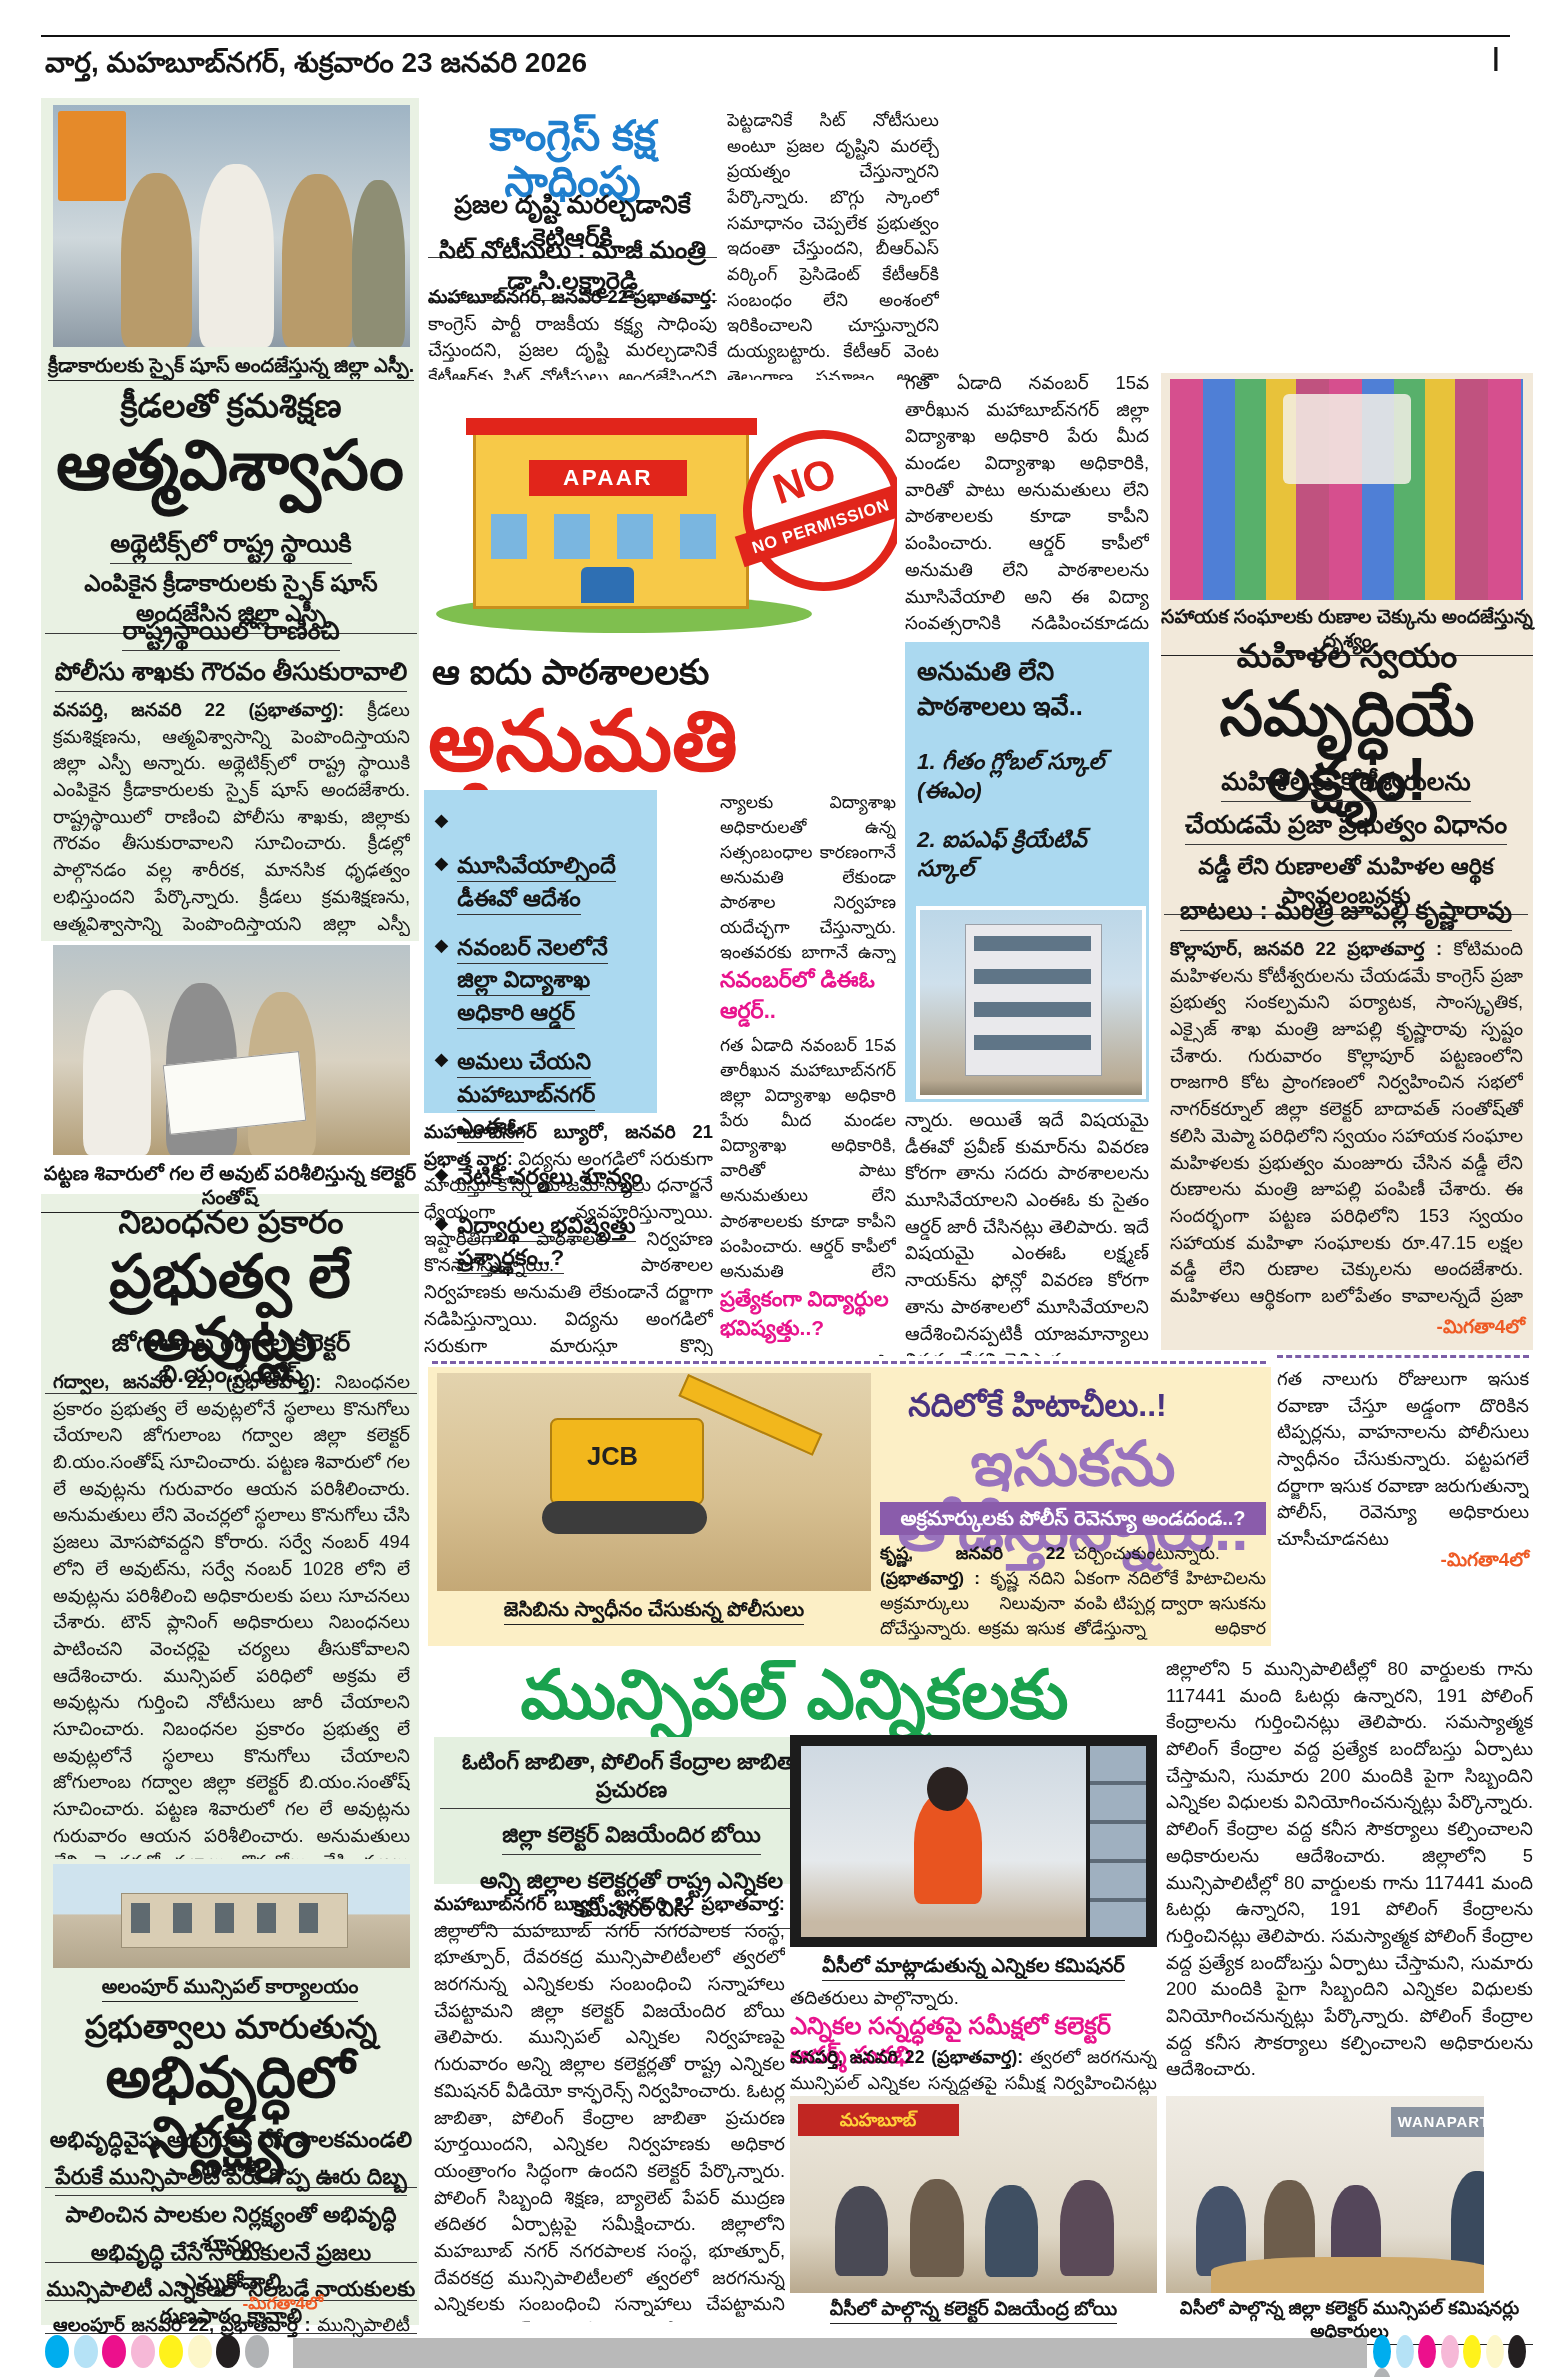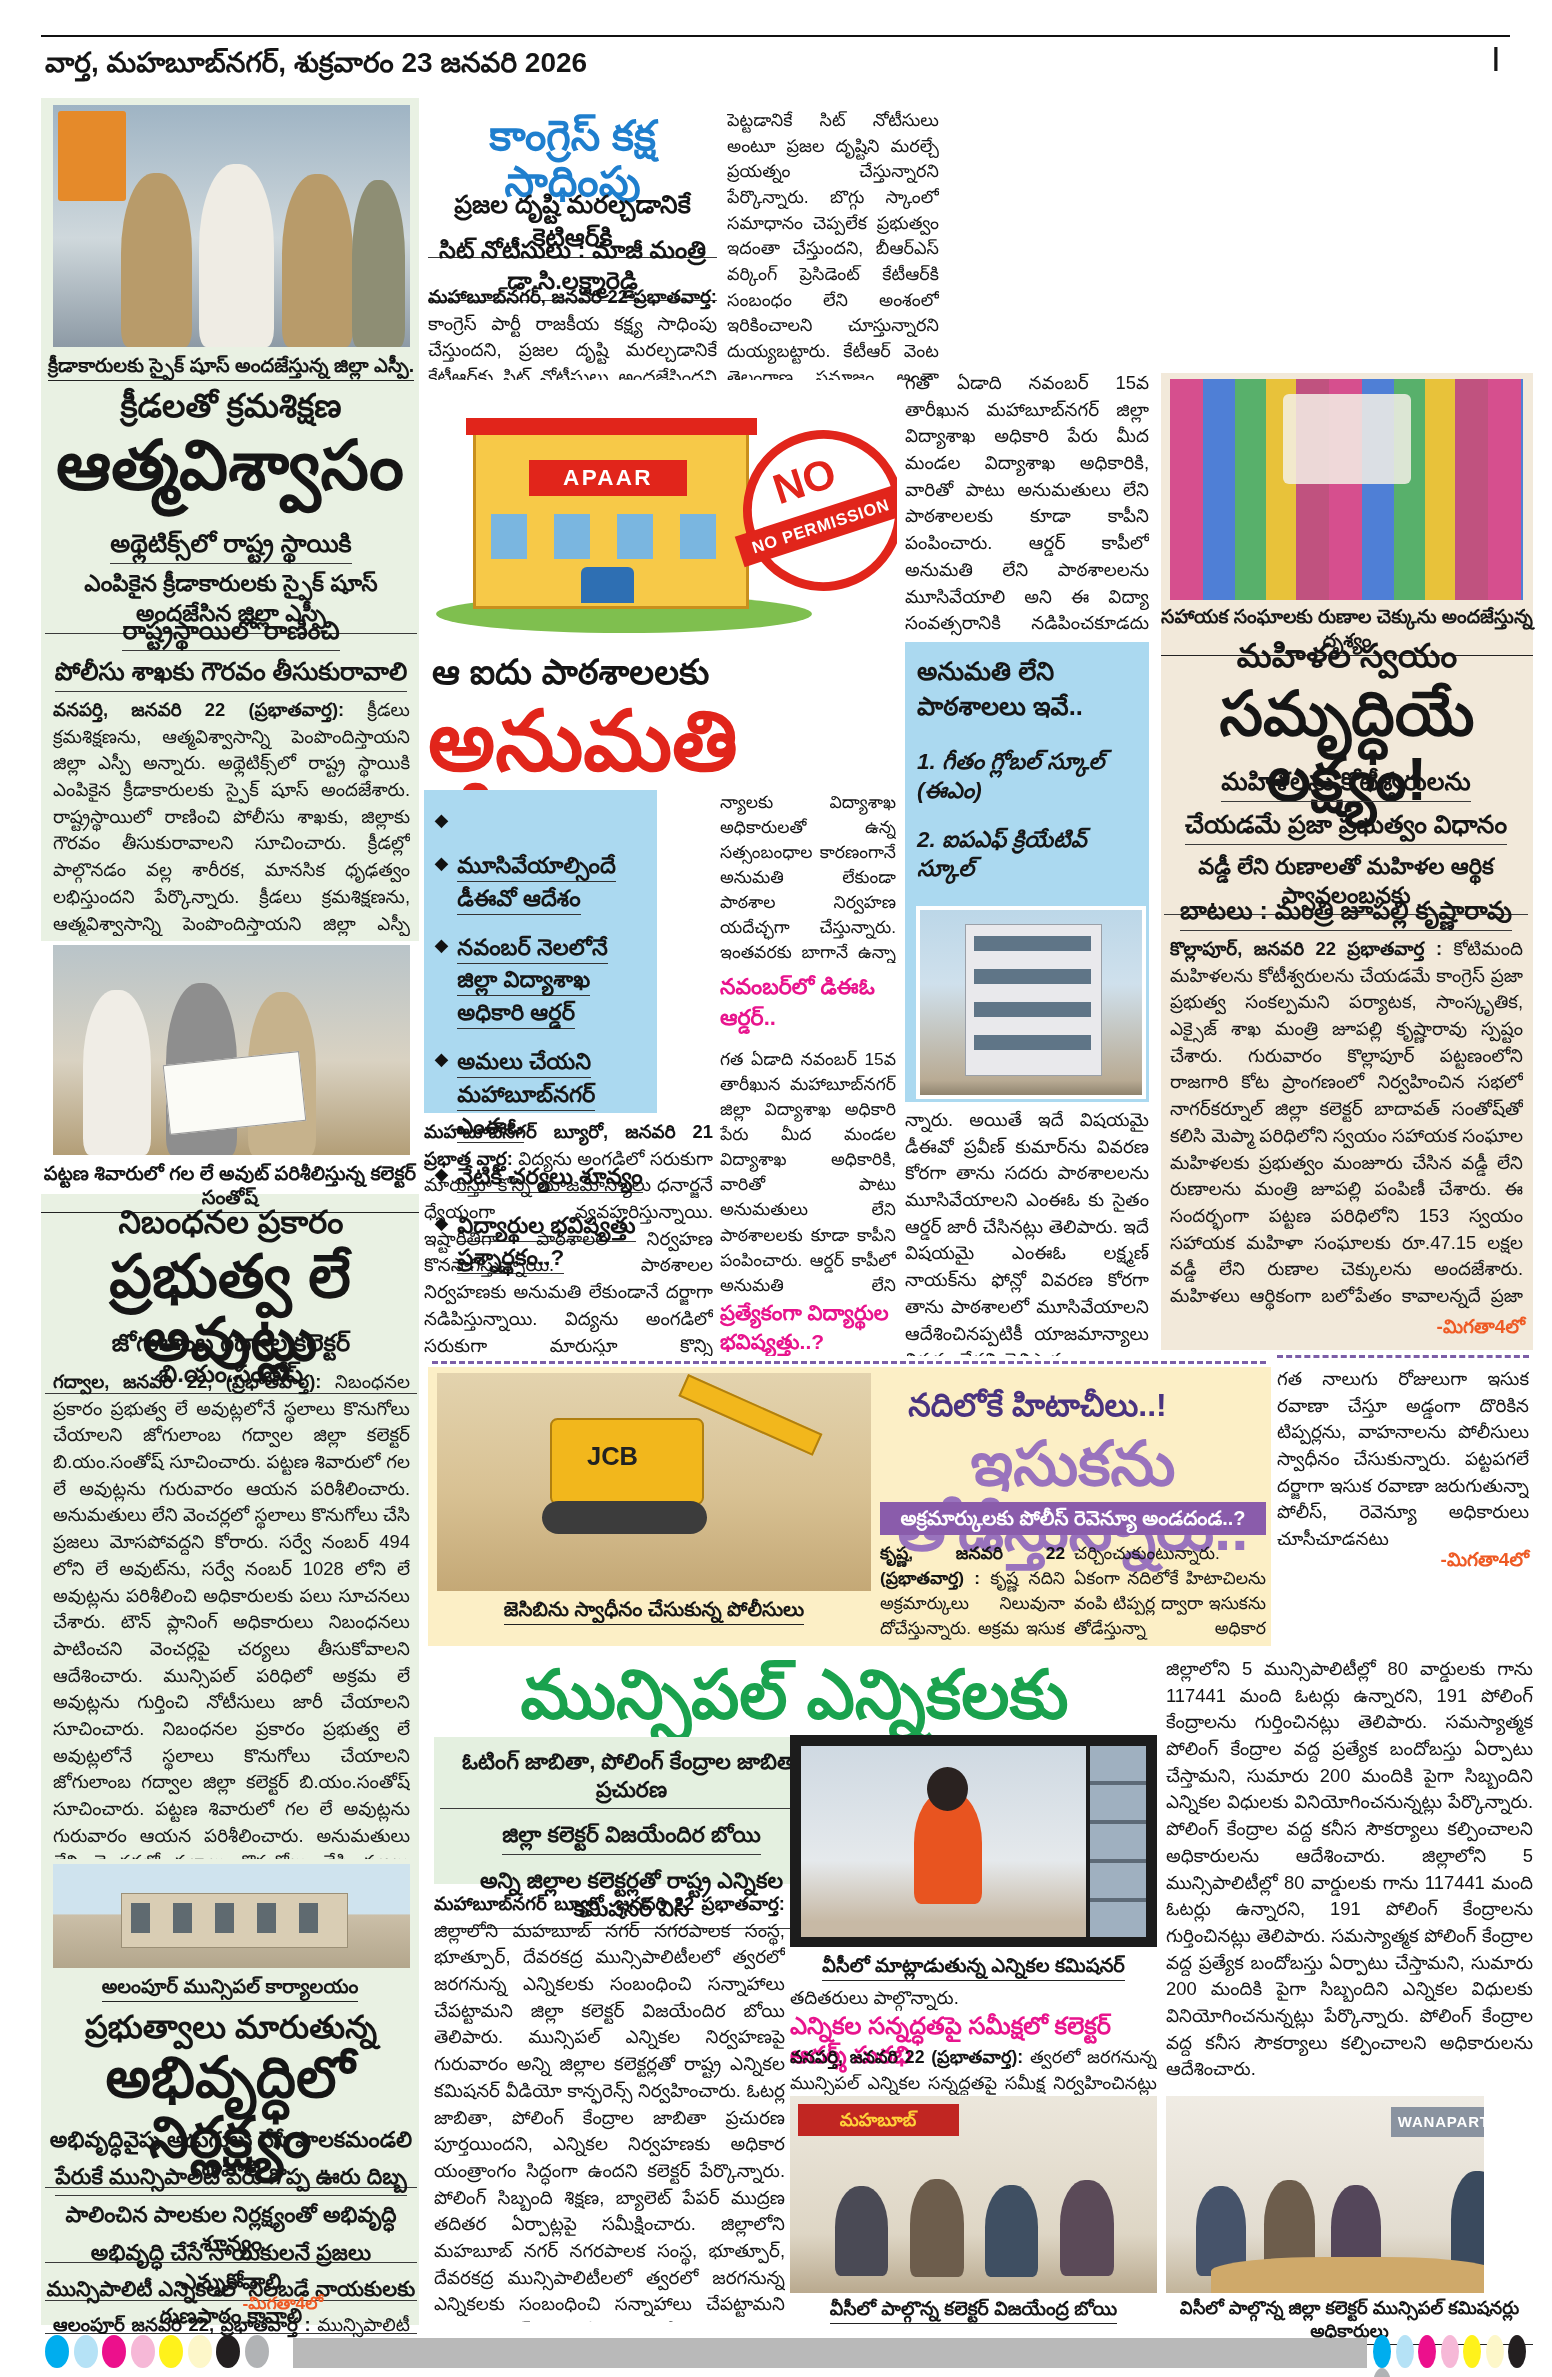--- a/index.html
+++ b/index.html
@@ -112,21 +112,21 @@
       </div>
   </div>
 
   <div class="abs bt" style="left:424px;top:1119px;width:289px;height:237px;">
     <span class="dl">మహాబూబ్‌నగర్ బ్యూరో, జనవరి 21 ప్రభాత వార్త:</span>
     <span>విద్యను అంగడిలో సరుకుగా మారుస్తూ కొన్ని యాజమాన్యాలు ధనార్జనే ధ్యేయంగా వ్యవహరిస్తున్నాయి. ఇష్టారీతిగా పాఠశాలల నిర్వహణ కొనసాగిస్తున్నాయి. పాఠశాలల నిర్వహణకు అనుమతి లేకుండానే దర్జాగా నడిపిస్తున్నాయి. విద్యను అంగడిలో సరుకుగా మారుస్తూ కొన్ని యాజమాన్యాలు ధనార్జనే ధ్యేయంగా వ్యవహరిస్తున్నాయి. ఇష్టారీతిగా పాఠశాలల నిర్వహణ కొనసాగిస్తున్నాయి. పాఠశాలల నిర్వహణకు అనుమతి లేకుండానే దర్జాగా నడిపిస్తున్నాయి.</span>
   </div>
 
   <div class="abs" style="left:720px;top:790px;width:176px;height:566px;overflow:hidden;">
     <div class="bt" style="height:173px;font-size:17.3px;">న్యాలకు విద్యాశాఖ అధికారులతో ఉన్న సత్సంబంధాల కారణంగానే అనుమతి లేకుండా పాఠశాల నిర్వహణ యదేచ్ఛగా చేస్తున్నారు. ఇంతవరకు బాగానే ఉన్నా అదే పాఠశాలలో వందల సంఖ్యలో చదువుతున్న విద్యార్థుల భవిష్యత్తు నేడు ప్రశ్నార్థకంగా మారనున్నది.</div>
-    <div class="pink" style="font-size:22px;margin:11px 0;">నవంబర్‌లో డిఈఓ ఆర్డర్..</div>
+    <div class="pink" style="font-size:22px;margin:4px 0;">నవంబర్‌లో డిఈఓ ఆర్డర్..</div>
     <div class="bt" style="height:248px;font-size:17.3px;">గత ఏడాది నవంబర్ 15వ తారీఖున మహాబూబ్‌నగర్ జిల్లా విద్యాశాఖ అధికారి పేరు మీద మండల విద్యాశాఖ అధికారికి, వారితో పాటు అనుమతులు లేని పాఠశాలలకు కూడా కాపీని పంపించారు. ఆర్డర్ కాపీలో అనుమతి లేని పాఠశాలలను మూసివేయాలి అని ఈ విద్యా సంవత్సరానికి నడిపించకూడదు అని, ఇప్పటికే జాయిన్ చేసుకున్న విద్యార్థులను అందుబాటులోని పాఠశాలలలో అడ్జస్ట్ చేయాలి అని అందులో క్లియర్ గా పొందుపరిచారు.</div>
     <div class="pink" style="font-size:21px;margin:6px 0;">ప్రత్యేకంగా విద్యార్థుల భవిష్యత్తు..?</div>
     <div class="bt" style="height:90px;font-size:17.3px;">అనుమతి లేని పాఠశాలలలో వందలాది విద్యార్థులు కొనసాగుతున్నారు. పర్మినెంట్ ఎడ్యుకేషన్ నంబర్ (PEN), APAAR ID ల విషయంలోనూ ఈ విద్యార్థులకు ఇబ్బందులు తప్పవని తెలుస్తోంది.</div>
   </div>
 
   <div class="abs bt" style="left:905px;top:370px;width:244px;height:267px;">గత ఏడాది నవంబర్ 15వ తారీఖున మహాబూబ్‌నగర్ జిల్లా విద్యాశాఖ అధికారి పేరు మీద మండల విద్యాశాఖ అధికారికి, వారితో పాటు అనుమతులు లేని పాఠశాలలకు కూడా కాపీని పంపించారు. ఆర్డర్ కాపీలో అనుమతి లేని పాఠశాలలను మూసివేయాలి అని ఈ విద్యా సంవత్సరానికి నడిపించకూడదు అని, ఇప్పటికే జాయిన్ చేసుకున్న విద్యార్థులను అందుబాటులోని పాఠశాలలలో అడ్జస్ట్ చేయాలి అని అందులో క్లియర్ గా పొందుపరిచారు. గత ఏడాది నవంబర్ 15వ తారీఖున మహాబూబ్‌నగర్ జిల్లా విద్యాశాఖ అధికారి పేరు మీద మండల విద్యాశాఖ అధికారికి, వారితో పాటు అనుమతులు లేని పాఠశాలలకు కూడా కాపీని పంపించారు. ఆర్డర్ కాపీలో అనుమతి లేని పాఠశాలలను మూసివేయాలి అని ఈ విద్యా సంవత్సరానికి నడిపించకూడదు అని, ఇప్పటికే జాయిన్ చేసుకున్న విద్యార్థులను అందుబాటులోని పాఠశాలలలో అడ్జస్ట్ చేయాలి అని అందులో క్లియర్ గా పొందుపరిచారు.</div>
 
   <div class="abs blue" style="left:905px;top:642px;width:244px;height:460px;padding:15px 12px 0 12px;box-sizing:border-box;">
     <div style="font-weight:bold;font-size:25.5px;margin-bottom:19.5px;">అనుమతి లేని పాఠశాలలు ఇవే..</div>
     <div class="schoolitem">1. గీతం గ్లోబల్ స్కూల్ (ఈఎం)</div>

